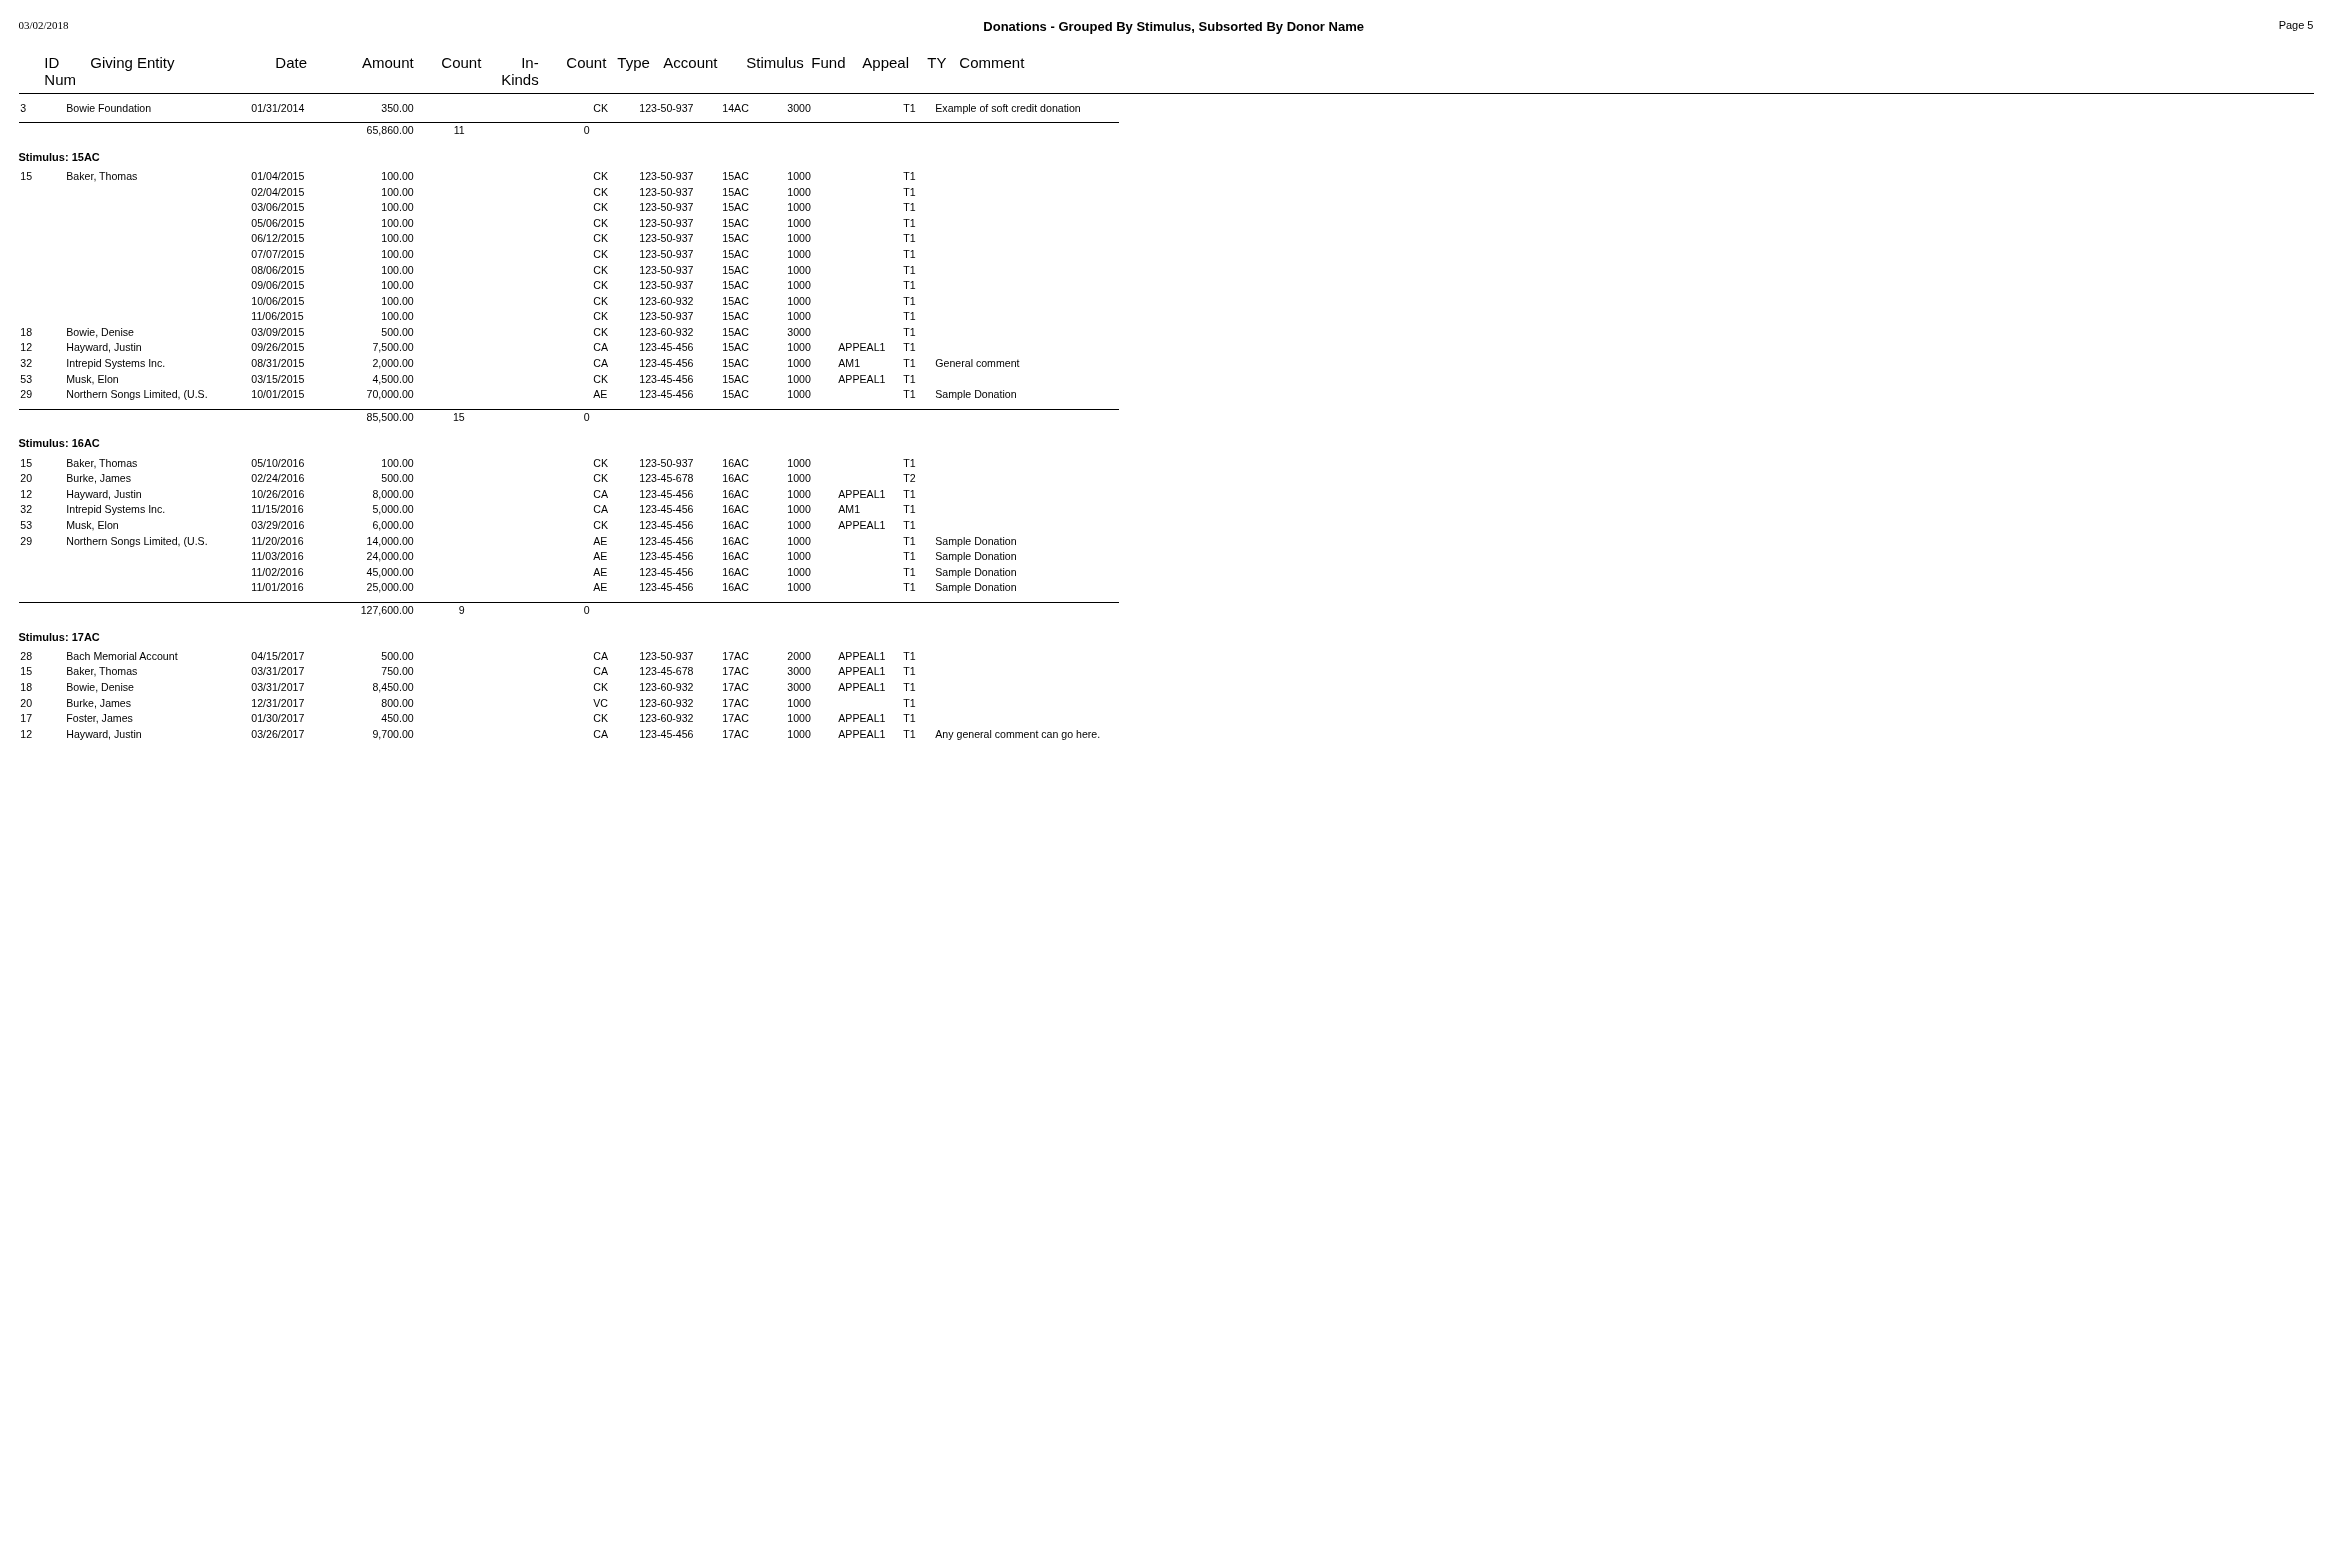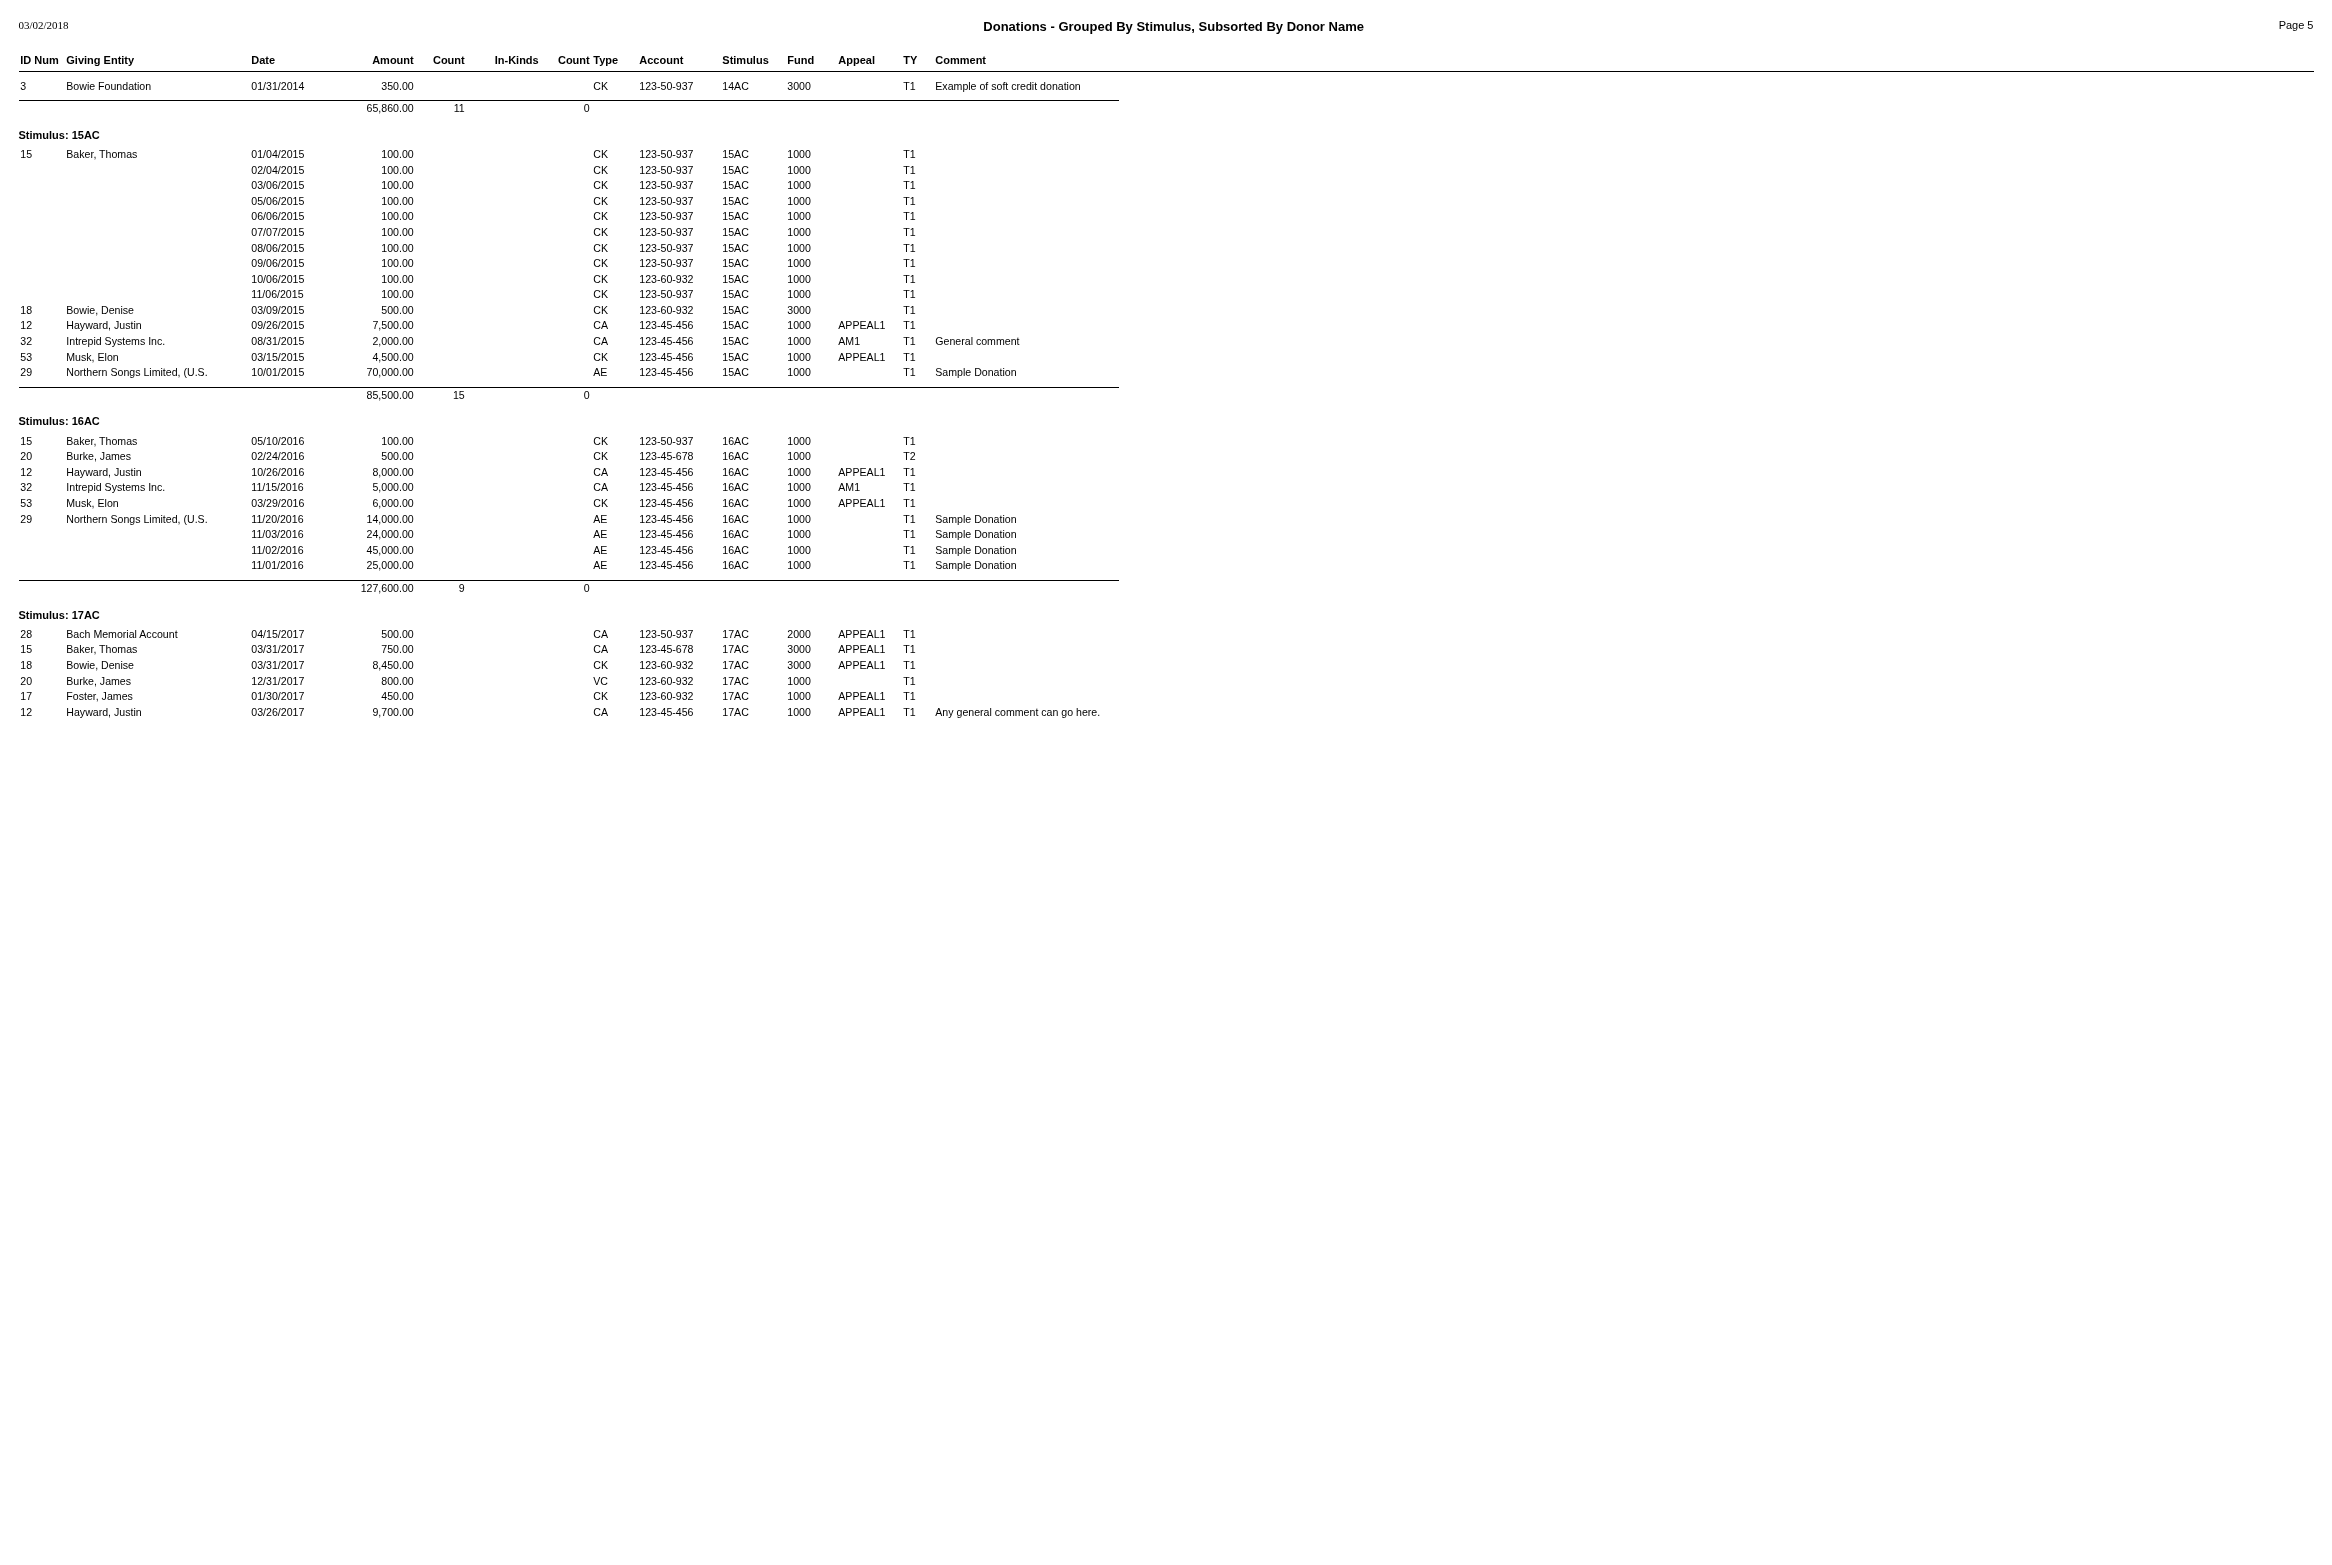--- a/index.html
+++ b/index.html
@@ -23,23 +23,24 @@
     .page-num { font-size: 11px; }
 
     .col-headers {
       display: grid;
       grid-template-columns: 46px 185px 83px 83px 51px 74px 51px 46px 83px 65px 51px 65px 32px 185px;
       border-bottom: 1.8px solid #000;
       padding-bottom: 3.7px;
       margin-bottom: 5.5px;
     }
     .col-header {
-      font-weight: bold;
-      font-size: 11px;
+      font-weight: normal;
+      font-size: 15px;
       padding: 1.8px 1.8px;
+      margin-left: 24px;
     }
     .col-header.right { text-align: right; }
 
     .data-row {
       display: grid;
       grid-template-columns: 46px 185px 83px 83px 51px 74px 51px 46px 83px 65px 51px 65px 32px 185px;
       padding: 0.9px 0;
     }
     .cell { padding: 0.9px 1.8px; font-size: 10.6px; }
     .cell.right { text-align: right; }
@@ -185,21 +186,21 @@
     <div class="cell">123-50-937</div>
     <div class="cell">15AC</div>
     <div class="cell">1000</div>
     <div class="cell"></div>
     <div class="cell">T1</div>
     <div class="cell"></div>
   </div>
     <div class="data-row">
     <div class="cell"></div>
     <div class="cell"></div>
-    <div class="cell">06/06/2015</div>
+    <div class="cell">06/12/2015</div>
     <div class="cell right">100.00</div>
     <div class="cell right"></div>
     <div class="cell right"></div>
     <div class="cell right"></div>
     <div class="cell">CK</div>
     <div class="cell">123-50-937</div>
     <div class="cell">15AC</div>
     <div class="cell">1000</div>
     <div class="cell"></div>
     <div class="cell">T1</div>

